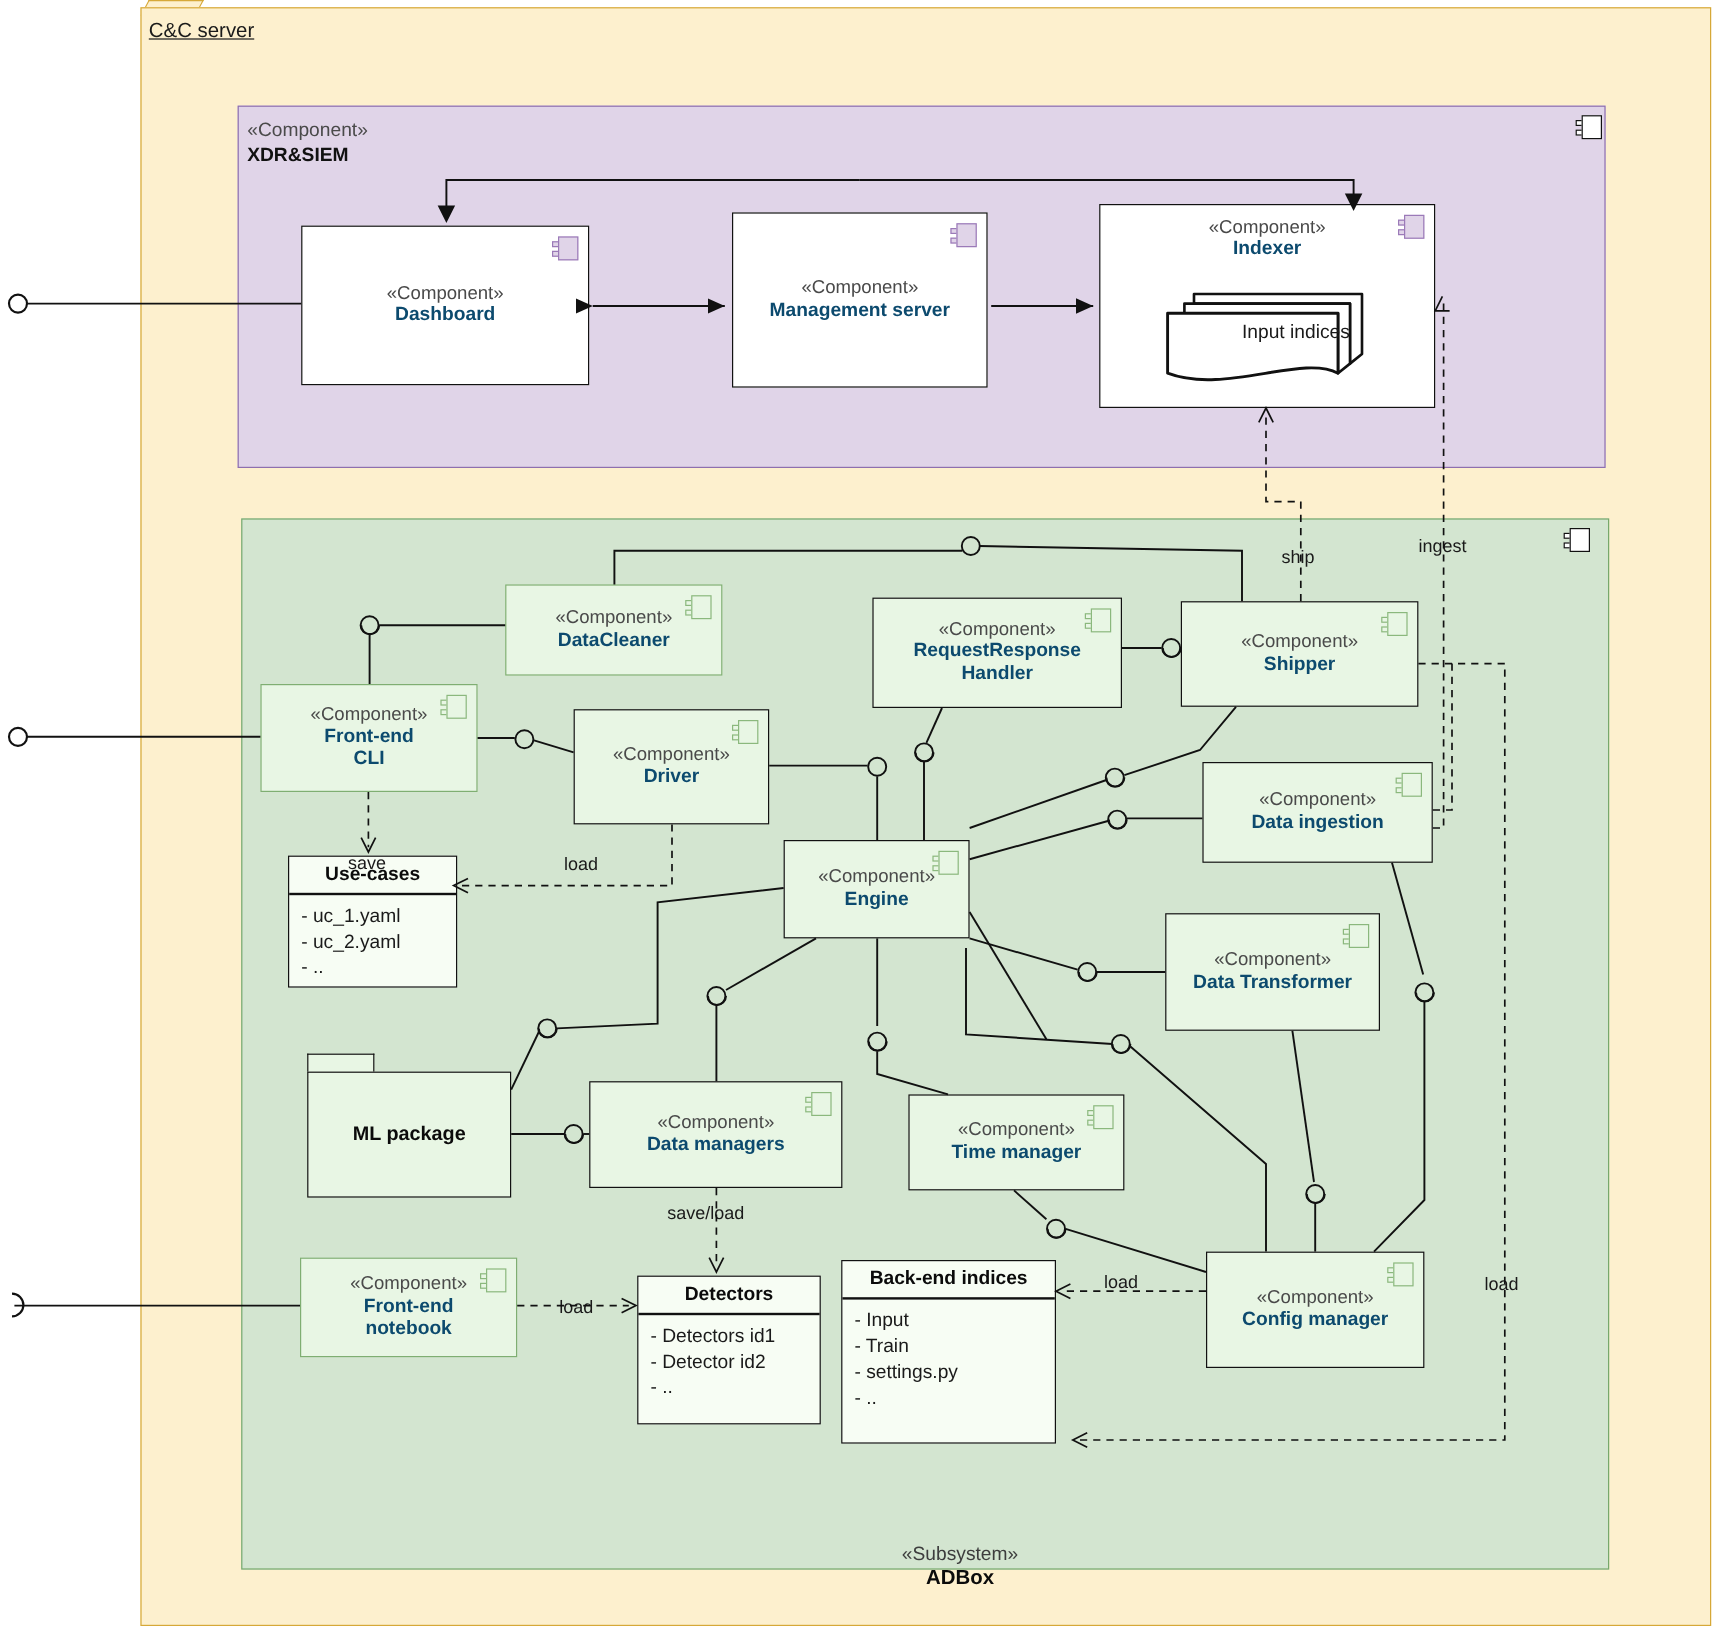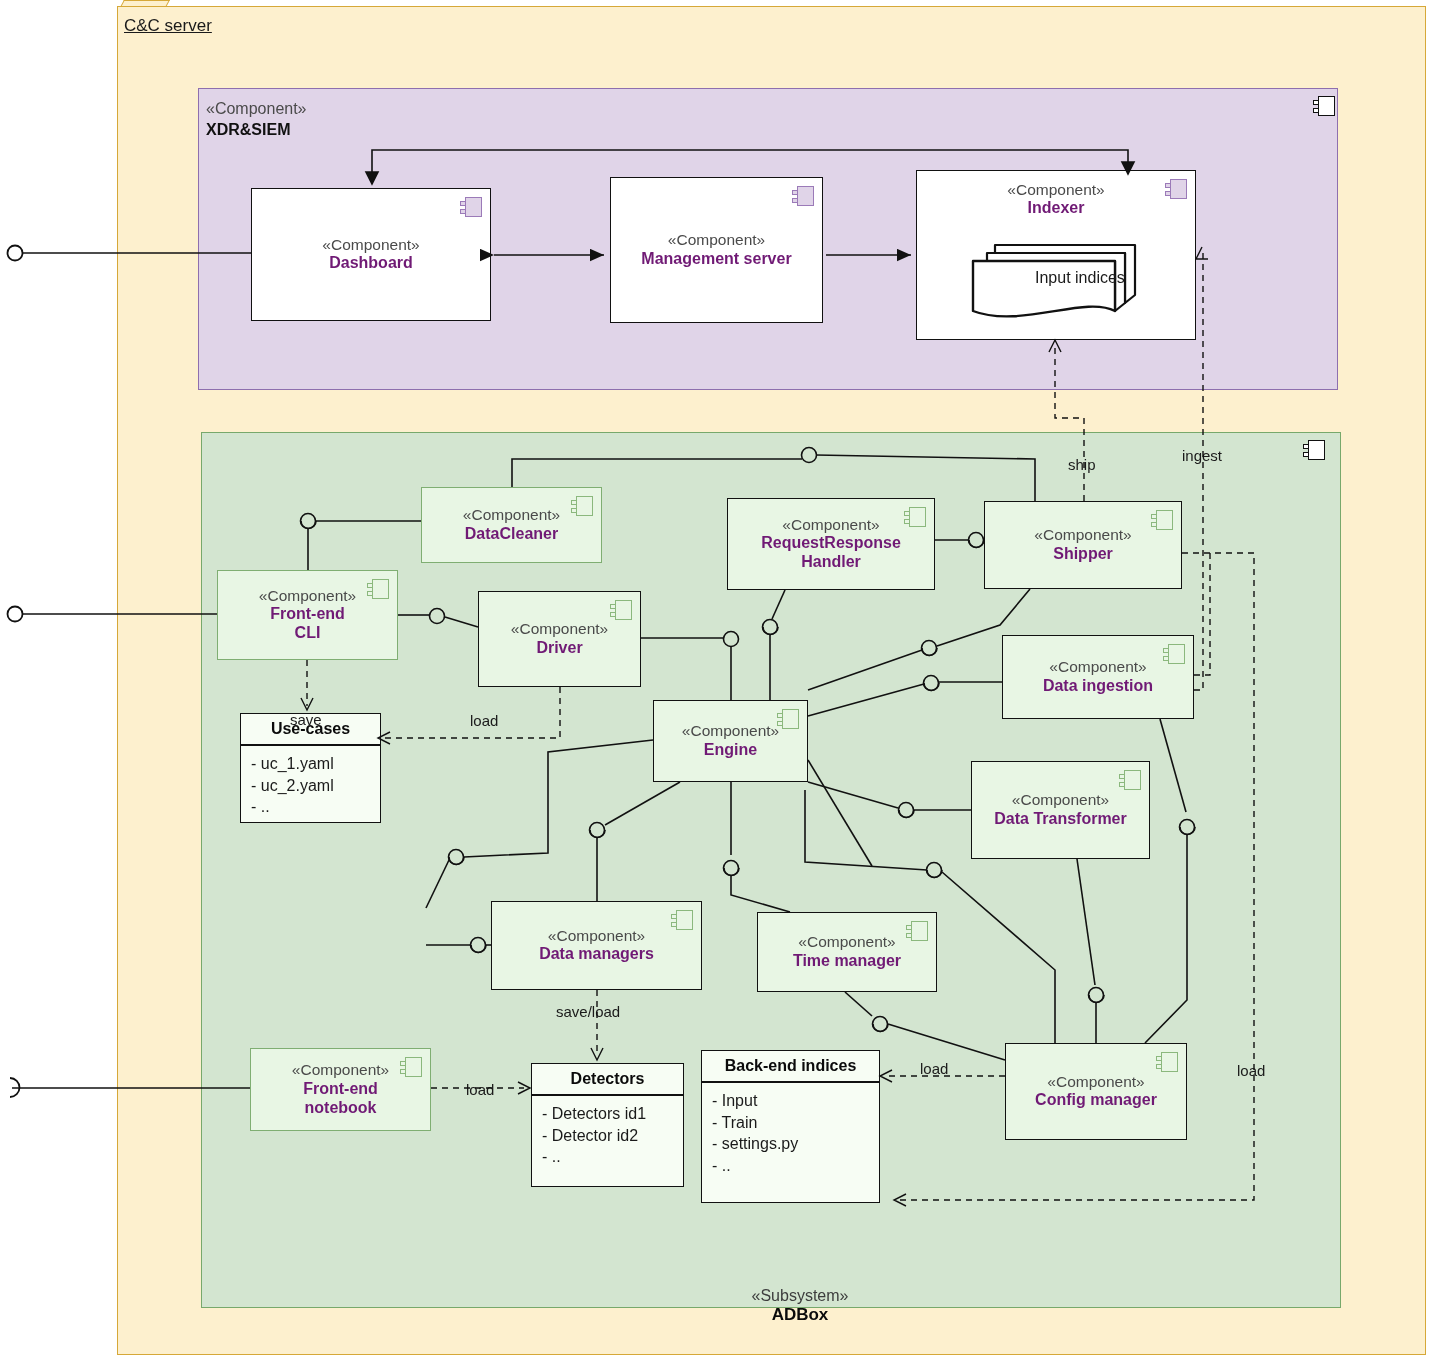--- a/index.html
+++ b/index.html
@@ -15,21 +15,21 @@
 
   .xdr{left:198px;top:88px;width:1140px;height:302px;background:#e0d4e8;border:1.5px solid #8e6fae;}
   .adbox{left:201px;top:432px;width:1140px;height:876px;background:#d3e5d0;border:1.5px solid #77a86b;}
 
   .reg-stereo{position:absolute;font-size:16px;color:#4a4a4a;}
   .reg-name{position:absolute;font-size:16px;font-weight:bold;color:#111;}
 
   .box{position:absolute;box-sizing:border-box;display:flex;flex-direction:column;
        align-items:center;justify-content:center;text-align:center;line-height:1.18;}
   .box .st{font-size:15.5px;color:#4a4a4a;}
-  .box .nm{font-size:16px;font-weight:bold;color:#701a75;}
+  .box .nm{font-size:16px;font-weight:bold;color:#0c4a6e;}
 
   .box.white{background:#ffffff;border:1.6px solid #111;}
   .box.green{background:#e8f6e4;border:1.3px solid #7fae72;}
   .box.greenblk{background:#e8f6e4;border:1.6px solid #111;}
 
   
   .cicon{position:absolute;right:8px;top:8px;width:22px;height:20px;}
   .cicon .body{position:absolute;left:5px;top:0;width:17px;height:20px;box-sizing:border-box;}
   .cicon .t1,.cicon .t2{position:absolute;left:0;width:11px;height:5px;box-sizing:border-box;}
   .cicon .t1{top:4px;} .cicon .t2{top:12px;}
@@ -241,20 +241,26 @@
   <div class="box greenblk" style="left:1005px;top:1043px;width:182px;height:97px;">
     <div class="cicon ic-green">
         <div class="t1"></div>
         <div class="t2"></div>
         <div class="body"></div>
       </div>
     <div class="st">«Component»</div>
     <div class="nm">Config manager</div>
   </div>
 
+  <div class="pkg" style="left:256px;top:878px;width:170px;height:120px;">
+    <div class="tab"></div>
+    <div class="bodyp">
+      <span>ML package</span>
+    </div>
+  </div>
 
   <div class="clsbox" style="left:240px;top:713px;width:141px;height:110px;">
     <div class="hd">Use-cases</div>
     <div class="bd">
       <div>- uc_1.yaml</div>
       <div>- uc_2.yaml</div>
       <div>- ..</div>
     </div>
   </div>
 

